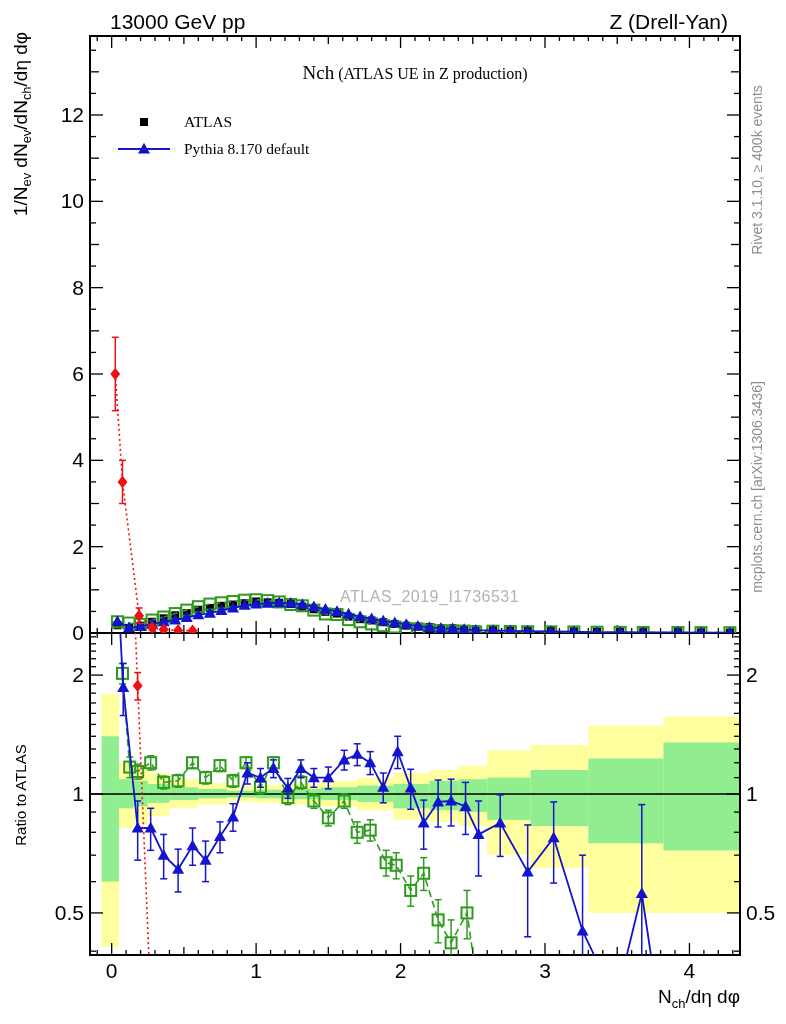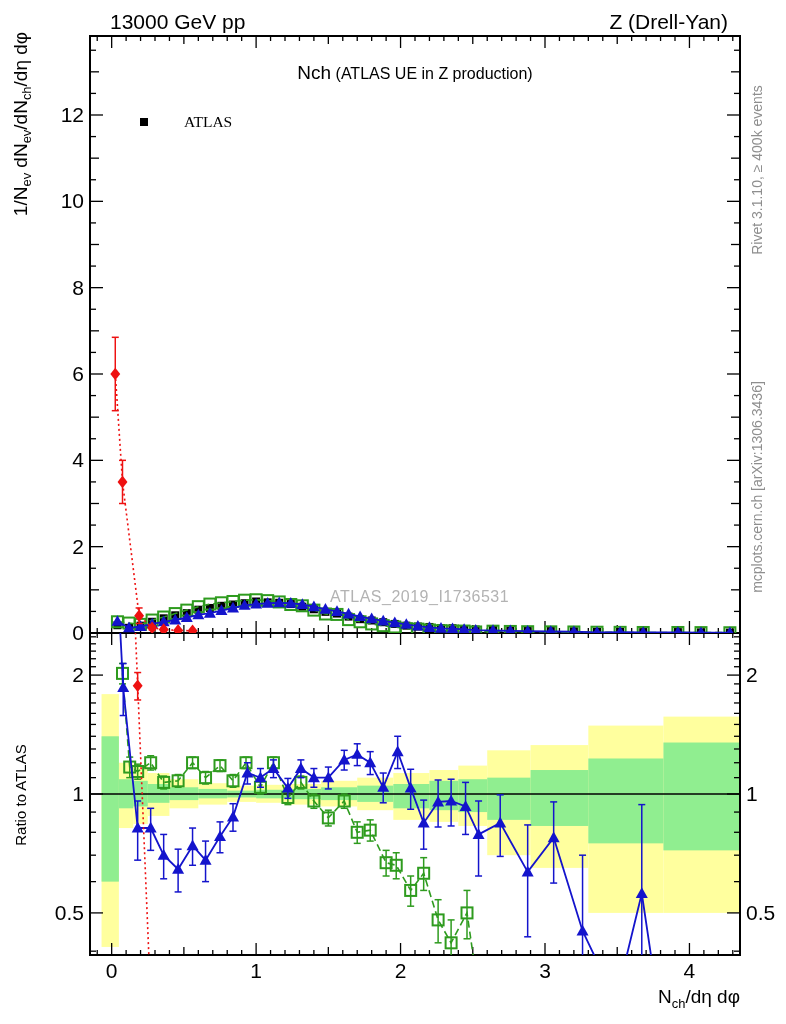--- a/index.html
+++ b/index.html
@@ -3,27 +3,27 @@
 <meta charset="utf-8">
 <style>
   html,body{margin:0;padding:0;background:#fff;}
   #page{position:relative;width:786px;height:1024px;background:#fff;overflow:hidden;
         font-family:"Liberation Sans",sans-serif;color:#000;}
   #chart{position:absolute;left:0;top:0;}
   .abs{position:absolute;white-space:nowrap;}
   .hdr{font-size:21px;top:10px;margin-left:6px;}
   #hdr-left{left:104px;}
   #hdr-right{right:58px;}
-  #plot-title{left:90px;width:650px;top:62px;text-align:center;font-size:19px;}
+  #plot-title{left:90px;width:650px;top:62px;text-align:center;font-size:19px;font-family:Liberation Serif, serif;}
   #plot-title .paren{font-size:16px;}
   sub{font-size:0.68em;}
   #ylabel-main{left:22px;top:124px;font-size:19px;transform:translate(-50%,-50%) rotate(-90deg);}
   #ylabel-ratio{left:20px;top:795px;font-size:15px;transform:translate(-50%,-50%) rotate(-90deg);}
   #xlabel{right:46px;top:986px;font-size:19px;}
-  #watermark{left:330px;top:588px;font-size:16px;letter-spacing:0.5px;color:#b3b3b3;}
+  #watermark{left:340px;top:588px;font-size:16px;letter-spacing:0.5px;color:#b3b3b3;}
   .sidenote{color:#8e8e8e;font-size:14px;transform:translate(-50%,-50%) rotate(-90deg);}
   #side-rivet{left:757px;top:170px;}
   #side-mcplots{left:757px;top:487px;}
   #legend{left:116px;top:108px;font-family:Liberation Serif, serif;}
   .legrow{display:flex;align-items:center;height:27px;}
   .legrow svg{display:block;}
   .leglab{font-size:15.5px;margin-left:12px;}
 </style>
 </head>
 <body>
@@ -812,19 +812,26 @@
 
   <div class="abs" id="xlabel"><span>N</span><sub>ch</sub><span>/dη dφ</span></div>
 
   <div class="abs" id="legend">
       <div class="legrow">
         <svg width="56" height="20">
           <rect x="24" y="6" width="8" height="8" fill="#000000"></rect>
         </svg>
         <span class="leglab">ATLAS</span>
       </div>
+      <div class="legrow">
+        <svg width="56" height="20">
+          <line x1="2" y1="10" x2="54" y2="10" stroke="#1414CC" stroke-width="1.8"></line>
+          <path d="M28 3.8L34 14.5L22 14.5Z" fill="#1414CC"></path>
+        </svg>
+        <span class="leglab">Pythia 8.170 default</span>
+      </div>
     </div>
 
   <div class="abs" id="watermark">ATLAS_2019_I1736531</div>
 
   <div class="abs sidenote" id="side-rivet">Rivet 3.1.10, ≥ 400k events</div>
   <div class="abs sidenote" id="side-mcplots">mcplots.cern.ch [arXiv:1306.3436]</div>
 </div>
 
 </body></html>

